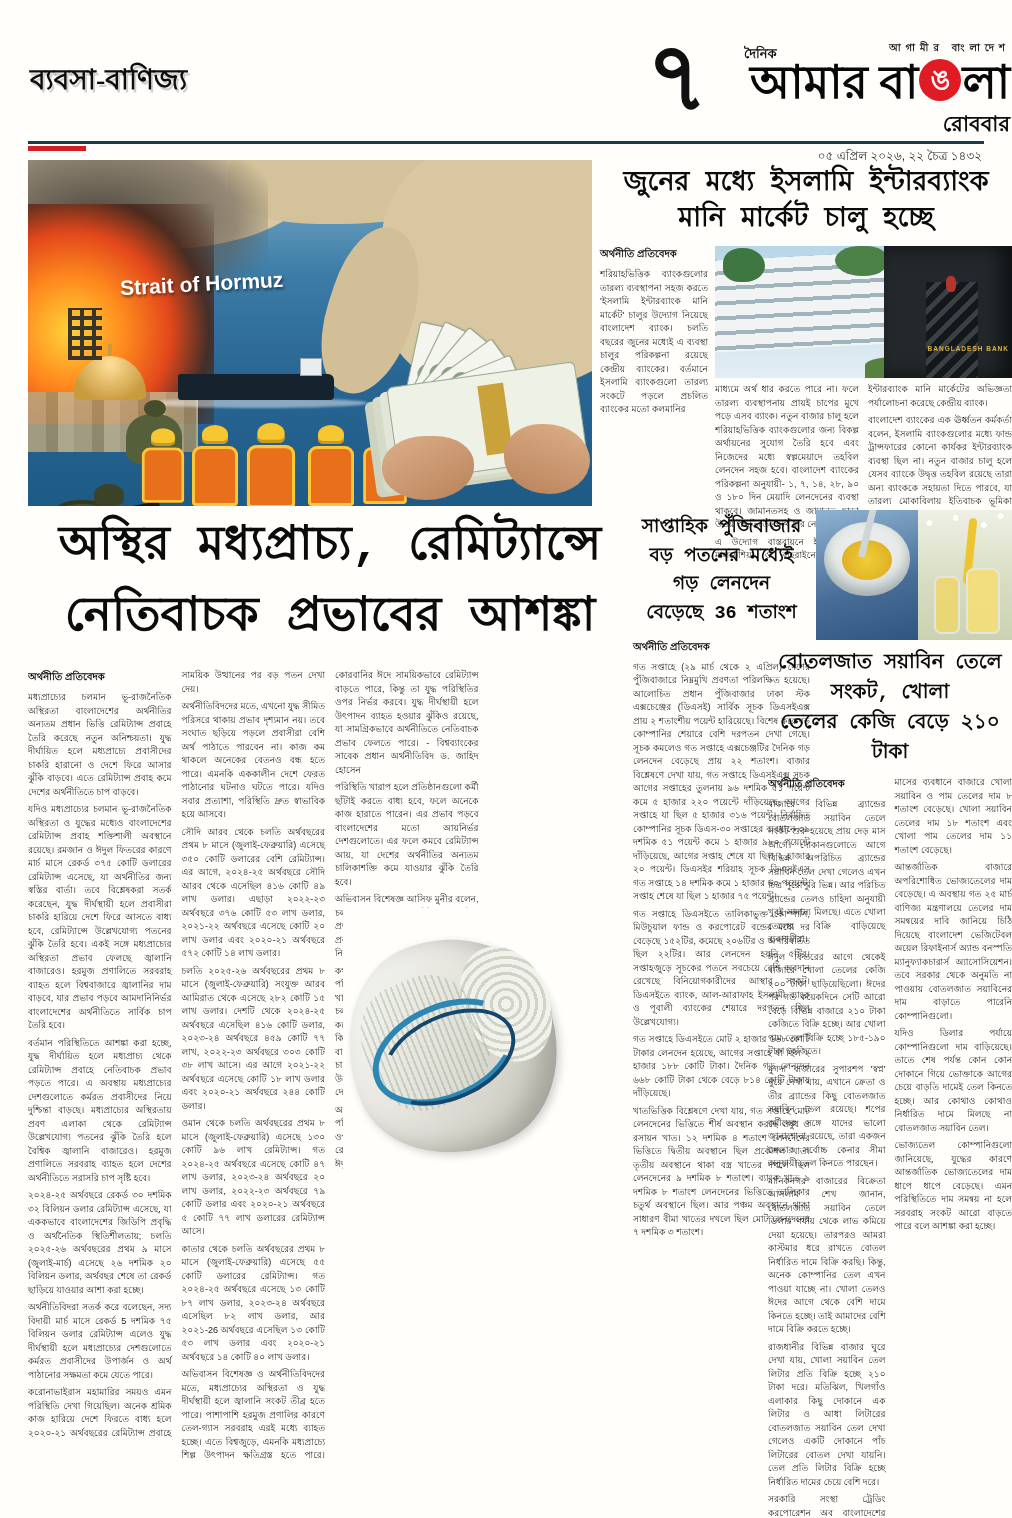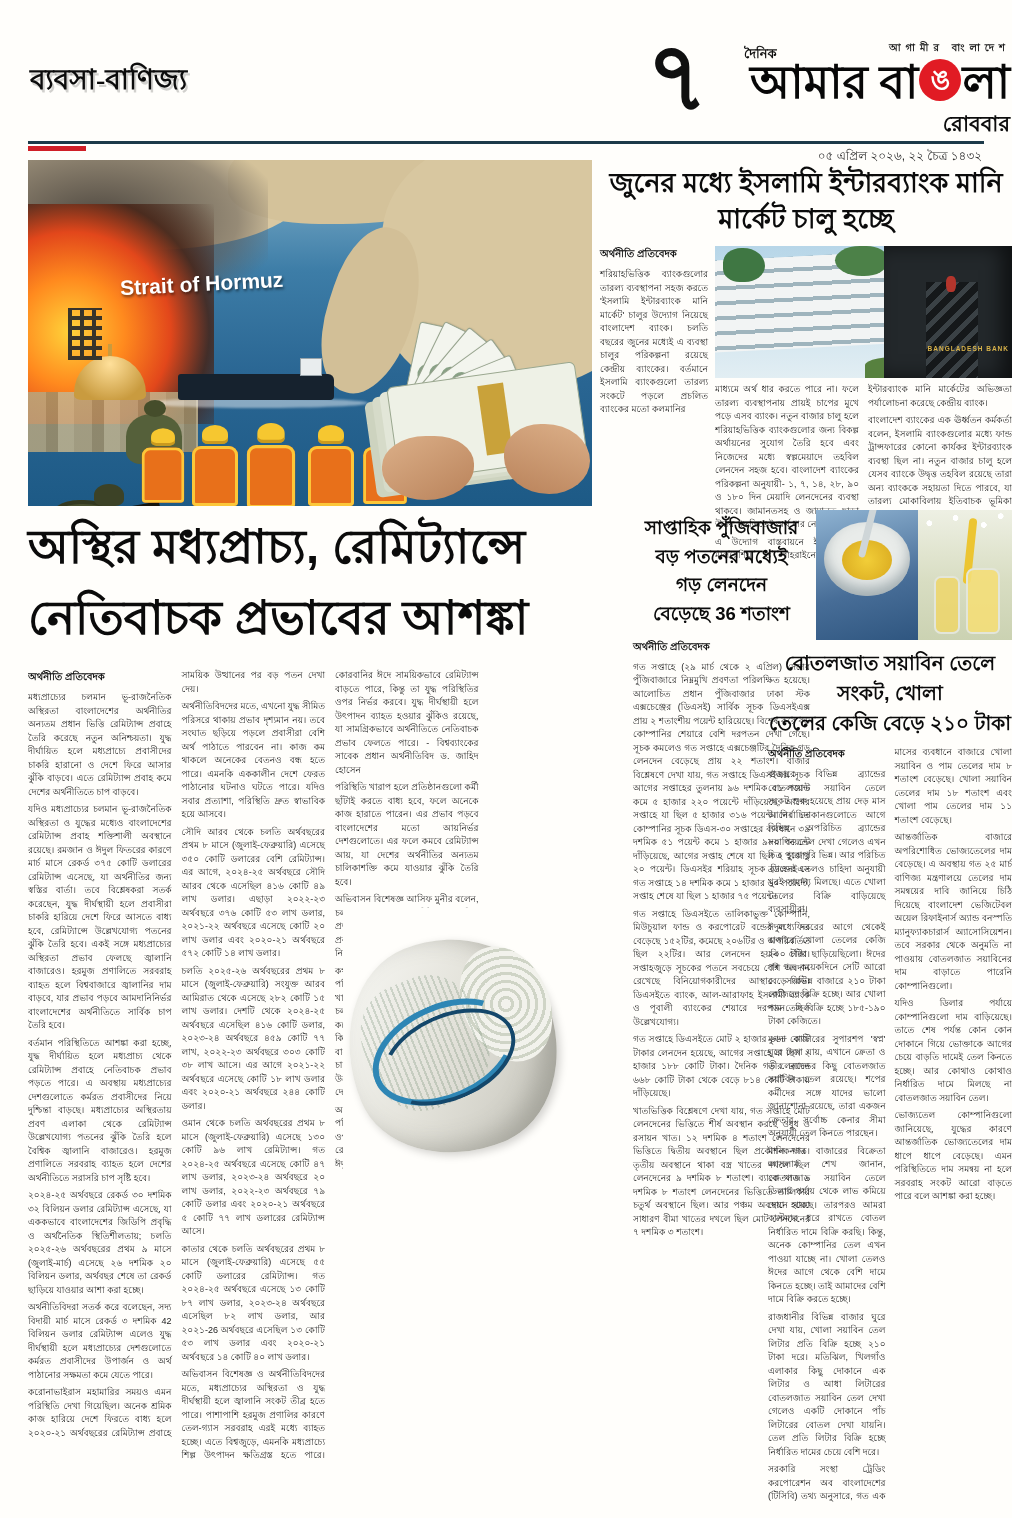--- a/index.html
+++ b/index.html
@@ -21,21 +21,21 @@
   .brand-circle { display:inline-flex; width:42px; height:42px; margin:0 1px; border-radius:50%;
     background:#e11b24; color:#fff; align-items:center; justify-content:center; font-size:27px; }
   .brand-day { margin-top:1px; font-size:21px; font-weight:bold; text-align:right; color:#0d0d0d; }
   .header-rule { position:absolute; left:28px; top:141px; width:956px; height:3px; background:#1c3a49; }
   .header-rule-red { position:absolute; left:28px; top:146px; width:58px; height:5px; background:#d01f27; }
   .dateline { position:absolute; right:30px; top:147px; font-size:12px; color:#2b2b2b; }
 
   
   .byline { font-size:10px; font-weight:bold; color:#111; margin-bottom:5px; }
   .para { font-size:9px; line-height:1.5; text-align:justify; margin-bottom:4px; color:#222; }
-  h1.head-serif { font-family:Liberation Sans, sans-serif; font-weight:bold; color:#0b0b0b; }
+  h1.head-serif { font-family:Liberation Mono, monospace; font-weight:bold; color:#0b0b0b; }
 
   
   .collage { position:absolute; left:28px; top:160px; width:564px; height:346px; overflow:hidden; background:#2a6693; }
   .collage > div { position:absolute; }
   .sea { inset:0; background:linear-gradient(180deg,#86b4cd 0%,#3d7da7 32%,#2a6693 62%,#1d5a86 100%); }
   .land-a { left:-50px; top:-40px; width:330px; height:130px; background:#d9c8a2; border-radius:40% 60% 55% 45%; }
   .land-b { left:200px; top:-28px; width:250px; height:92px; background:#d4c29a; border-radius:50% 50% 60% 40%; }
   .land-c { right:-70px; top:-20px; width:280px; height:250px; background:#d8c7a0; border-radius:45% 55% 60% 40%; }
   .land-d { left:300px; top:66px; width:86px; height:170px; background:#d2bf97; border-radius:45% 55% 50% 50%; transform:rotate(18deg); }
   .strait-label { left:92px; top:112px; color:#fff; font-weight:bold; font-size:21px;
@@ -99,21 +99,21 @@
     box-shadow:inset -10px 0 20px rgba(0,0,0,.6); }
   .bp-steps { right:34px; top:36px; width:52px; height:96px;
     background:repeating-linear-gradient(135deg,#15181a 0 7px, #3a4145 7px 12px); }
   .bp-red { right:56px; top:30px; width:10px; height:16px; background:#b3352c; border-radius:40%; }
   .bp-sign { right:3px; bottom:26px; color:#d8b24a; font-size:6.5px; font-weight:bold; letter-spacing:1px; }
   .bp-grass { left:150px; bottom:0; width:110px; height:22px; background:#57813f; border-radius:40% 60% 0 0; }
   .ib-cols { margin-top:5px; column-count:2; column-gap:9px; height:198px; overflow:hidden; }
 
   
   .art-main { position:absolute; left:28px; top:512px; width:604px; height:978px; }
-  .main-headline { font-size:47px; line-height:1.5; }
+  .main-headline { font-size:47px; line-height:1.5; text-align:center; }
   .main-cols { margin-top:16px; column-count:4; column-gap:10px; column-fill:auto; height:796px; overflow:hidden; }
   .money-img { position:absolute; left:315px; top:396px; width:228px; height:282px; background:#fffefb; }
   .money-img > div { position:absolute; }
   .roll-body { left:4px; top:30px; width:210px; height:216px; transform:rotate(-22deg);
     background:linear-gradient(135deg,#f6f6f2 8%, #e3e2da 48%, #c9c8bf 88%);
     border-radius:46% 54% 44% 56% / 58% 46% 54% 42%;
     box-shadow:inset -14px -10px 24px rgba(120,120,110,.45), 2px 4px 8px rgba(0,0,0,.18); }
   .roll-face { left:120px; top:36px; width:86px; height:120px; border-radius:50%; transform:rotate(-24deg);
     background:repeating-radial-gradient(circle at 50% 50%, #f2f2ec 0 5px, #cfd4c6 5px 8px); }
   .roll-print { left:22px; top:70px; width:120px; height:130px; transform:rotate(-22deg); opacity:.5;
@@ -283,21 +283,21 @@
       <span style="display:block">অস্থির মধ্যপ্রাচ্য, রেমিট্যান্সে</span>
       <span style="display:block">নেতিবাচক প্রভাবের আশঙ্কা</span>
     </h1>
     <div class="main-cols">
       <div class="byline">অর্থনীতি প্রতিবেদক</div>
       <div>
           <p class="para">মধ্যপ্রাচ্যের চলমান ভূ-রাজনৈতিক অস্থিরতা বাংলাদেশের অর্থনীতির অন্যতম প্রধান ভিত্তি রেমিট্যান্স প্রবাহে তৈরি করেছে নতুন অনিশ্চয়তা। যুদ্ধ দীর্ঘায়িত হলে মধ্যপ্রাচ্যে প্রবাসীদের চাকরি হারানো ও দেশে ফিরে আসার ঝুঁকি বাড়বে। এতে রেমিট্যান্স প্রবাহ কমে দেশের অর্থনীতিতে চাপ বাড়বে।</p>
           <p class="para">যদিও মধ্যপ্রাচ্যের চলমান ভূ-রাজনৈতিক অস্থিরতা ও যুদ্ধের মধ্যেও বাংলাদেশের রেমিট্যান্স প্রবাহ শক্তিশালী অবস্থানে রয়েছে। রমজান ও ঈদুল ফিতরের কারণে মার্চ মাসে রেকর্ড ৩৭৫ কোটি ডলারের রেমিট্যান্স এসেছে, যা অর্থনীতির জন্য স্বস্তির বার্তা। তবে বিশ্লেষকরা সতর্ক করেছেন, যুদ্ধ দীর্ঘস্থায়ী হলে প্রবাসীরা চাকরি হারিয়ে দেশে ফিরে আসতে বাধ্য হবে, রেমিট্যান্সে উল্লেখযোগ্য পতনের ঝুঁকি তৈরি হবে। একই সঙ্গে মধ্যপ্রাচ্যের অস্থিরতা প্রভাব ফেলছে জ্বালানি বাজারেও। হরমুজ প্রণালিতে সরবরাহ ব্যাহত হলে বিশ্ববাজারে জ্বালানির দাম বাড়বে, যার প্রভাব পড়বে আমদানিনির্ভর বাংলাদেশের অর্থনীতিতে সার্বিক চাপ তৈরি হবে।</p>
           <p class="para">বর্তমান পরিস্থিতিতে আশঙ্কা করা হচ্ছে, যুদ্ধ দীর্ঘায়িত হলে মধ্যপ্রাচ্য থেকে রেমিট্যান্স প্রবাহে নেতিবাচক প্রভাব পড়তে পারে। এ অবস্থায় মধ্যপ্রাচ্যের দেশগুলোতে কর্মরত প্রবাসীদের নিয়ে দুশ্চিন্তা বাড়ছে। মধ্যপ্রাচ্যের অস্থিরতায় প্রবণ এলাকা থেকে রেমিট্যান্স উল্লেখযোগ্য পতনের ঝুঁকি তৈরি হলে বৈশ্বিক জ্বালানি বাজারেও। হরমুজ প্রণালিতে সরবরাহ ব্যাহত হলে দেশের অর্থনীতিতে সরাসরি চাপ সৃষ্টি হবে।</p>
           <p class="para">২০২৪-২৫ অর্থবছরে রেকর্ড ৩০ দশমিক ৩২ বিলিয়ন ডলার রেমিট্যান্স এসেছে, যা এককভাবে বাংলাদেশের জিডিপি প্রবৃদ্ধি ও অর্থনৈতিক স্থিতিশীলতায়; চলতি ২০২৫-২৬ অর্থবছরের প্রথম ৯ মাসে (জুলাই-মার্চ) এসেছে ২৬ দশমিক ২০ বিলিয়ন ডলার, অর্থবছর শেষে তা রেকর্ড ছাড়িয়ে যাওয়ার আশা করা হচ্ছে।</p>
-          <p class="para">অর্থনীতিবিদরা সতর্ক করে বলেছেন, সদ্য বিদায়ী মার্চ মাসে রেকর্ড ৩ দশমিক 42 বিলিয়ন ডলার রেমিট্যান্স এলেও যুদ্ধ দীর্ঘস্থায়ী হলে মধ্যপ্রাচ্যের দেশগুলোতে কর্মরত প্রবাসীদের উপার্জন ও অর্থ পাঠানোর সক্ষমতা কমে যেতে পারে।</p>
+          <p class="para">অর্থনীতিবিদরা সতর্ক করে বলেছেন, সদ্য বিদায়ী মার্চ মাসে রেকর্ড 5 দশমিক ৭৫ বিলিয়ন ডলার রেমিট্যান্স এলেও যুদ্ধ দীর্ঘস্থায়ী হলে মধ্যপ্রাচ্যের দেশগুলোতে কর্মরত প্রবাসীদের উপার্জন ও অর্থ পাঠানোর সক্ষমতা কমে যেতে পারে।</p>
           <p class="para">করোনাভাইরাস মহামারির সময়ও এমন পরিস্থিতি দেখা গিয়েছিল। অনেক শ্রমিক কাজ হারিয়ে দেশে ফিরতে বাধ্য হলে ২০২০-২১ অর্থবছরের রেমিট্যান্স প্রবাহে সাময়িক উত্থানের পর বড় পতন দেখা দেয়।</p>
           <p class="para">অর্থনীতিবিদদের মতে, এখনো যুদ্ধ সীমিত পরিসরে থাকায় প্রভাব দৃশ্যমান নয়। তবে সংঘাত ছড়িয়ে পড়লে প্রবাসীরা বেশি অর্থ পাঠাতে পারবেন না। কাজ কম থাকলে অনেকের বেতনও বন্ধ হতে পারে। এমনকি এককালীন দেশে ফেরত পাঠানোর ঘটনাও ঘটতে পারে। যদিও সবার প্রত্যাশা, পরিস্থিতি দ্রুত স্বাভাবিক হয়ে আসবে।</p>
           <p class="para">সৌদি আরব থেকে চলতি অর্থবছরের প্রথম ৮ মাসে (জুলাই-ফেব্রুয়ারি) এসেছে ৩৫০ কোটি ডলারের বেশি রেমিট্যান্স। এর আগে, ২০২৪-২৫ অর্থবছরে সৌদি আরব থেকে এসেছিল ৪১৬ কোটি ৪৯ লাখ ডলার। এছাড়া ২০২২-২৩ অর্থবছরে ৩৭৬ কোটি ৫৩ লাখ ডলার, ২০২১-২২ অর্থবছরে এসেছে কোটি ২০ লাখ ডলার এবং ২০২০-২১ অর্থবছরে ৫৭২ কোটি ১৪ লাখ ডলার।</p>
           <p class="para">চলতি ২০২৫-২৬ অর্থবছরের প্রথম ৮ মাসে (জুলাই-ফেব্রুয়ারি) সংযুক্ত আরব আমিরাত থেকে এসেছে ২৮২ কোটি ১৫ লাখ ডলার। দেশটি থেকে ২০২৪-২৫ অর্থবছরে এসেছিল ৪১৬ কোটি ডলার, ২০২৩-২৪ অর্থবছরে ৪৫৯ কোটি ৭৭ লাখ, ২০২২-২৩ অর্থবছরে ৩০৩ কোটি ৩৮ লাখ আসে। এর আগে ২০২১-২২ অর্থবছরে এসেছে কোটি ১৮ লাখ ডলার এবং ২০২০-২১ অর্থবছরে ২৪৪ কোটি ডলার।</p>
           <p class="para">ওমান থেকে চলতি অর্থবছরের প্রথম ৮ মাসে (জুলাই-ফেব্রুয়ারি) এসেছে ১৩০ কোটি ৯৬ লাখ রেমিট্যান্স। গত ২০২৪-২৫ অর্থবছরে এসেছে কোটি ৪৭ লাখ ডলার, ২০২৩-২৪ অর্থবছরে ২০ লাখ ডলার, ২০২২-২৩ অর্থবছরে ৭৯ কোটি ডলার এবং ২০২০-২১ অর্থবছরে ৫ কোটি ৭৭ লাখ ডলারের রেমিট্যান্স আসে।</p>
           <p class="para">কাতার থেকে চলতি অর্থবছরের প্রথম ৮ মাসে (জুলাই-ফেব্রুয়ারি) এসেছে ৫৫ কোটি ডলারের রেমিট্যান্স। গত ২০২৪-২৫ অর্থবছরে এসেছে ১৩ কোটি ৮৭ লাখ ডলার, ২০২৩-২৪ অর্থবছরে এসেছিল ৮২ লাখ ডলার, আর ২০২১-26 অর্থবছরে এসেছিল ১৩ কোটি ৫৩ লাখ ডলার এবং ২০২০-২১ অর্থবছরে ১৪ কোটি ৪০ লাখ ডলার।</p>
           <p class="para">অভিবাসন বিশেষজ্ঞ ও অর্থনীতিবিদদের মতে, মধ্যপ্রাচ্যের অস্থিরতা ও যুদ্ধ দীর্ঘস্থায়ী হলে জ্বালানি সংকট তীব্র হতে পারে। পাশাপাশি হরমুজ প্রণালির কারণে তেল-গ্যাস সরবরাহ এরই মধ্যে ব্যাহত হচ্ছে। এতে বিশ্বজুড়ে, এমনকি মধ্যপ্রাচ্যে শিল্প উৎপাদন ক্ষতিগ্রস্ত হতে পারে। কোরবানির ঈদে সাময়িকভাবে রেমিট্যান্স বাড়তে পারে, কিন্তু তা যুদ্ধ পরিস্থিতির ওপর নির্ভর করবে। যুদ্ধ দীর্ঘস্থায়ী হলে উৎপাদন ব্যাহত হওয়ার ঝুঁকিও রয়েছে, যা সামগ্রিকভাবে অর্থনীতিতে নেতিবাচক প্রভাব ফেলতে পারে। - বিশ্বব্যাংকের সাবেক প্রধান অর্থনীতিবিদ ড. জাহিদ হোসেন</p>
           <p class="para">পরিস্থিতি খারাপ হলে প্রতিষ্ঠানগুলো কর্মী ছাঁটাই করতে বাধ্য হবে, ফলে অনেকে কাজ হারাতে পারেন। এর প্রভাব পড়বে বাংলাদেশের মতো আয়নির্ভর দেশগুলোতে। এর ফলে কমবে রেমিট্যান্স আয়, যা দেশের অর্থনীতির অন্যতম চালিকাশক্তি কমে যাওয়ার ঝুঁকি তৈরি হবে।</p>
           <p class="para">অভিবাসন বিশেষজ্ঞ আসিফ মুনীর বলেন, চলমান যুদ্ধের কারণে রেমিট্যান্সে সাময়িক প্রভাব পড়লেও এটি দীর্ঘমেয়াদি হবে না। প্রবাসীরা সাধারণত দেশে পরিবার থাকায় নিয়মিত টাকা পাঠানোর চেষ্টা করেন।</p>
           <p class="para">কথা হয় বাংলাদেশ ব্যাংকের নির্বাহী পরিচালক ও মুখপাত্র আরিফ হোসেন খানের সঙ্গে। তিনি বলেন, মধ্যপ্রাচ্যে চলমান যুদ্ধের কারণে বিশ্বজুড়ে, বিশেষ করে জ্বালানি সংকটের প্রভাবে উৎপাদনে কিছুটা প্রভাব পড়েছে। এখনো বাংলাদেশের অর্থনীতির অন্যতম চালিকাশক্তি রেমিট্যান্স বা প্রবাসী আয়ে উল্লেখযোগ্য কোনো নেতিবাচক প্রভাব দেখা যায়নি।</p>

